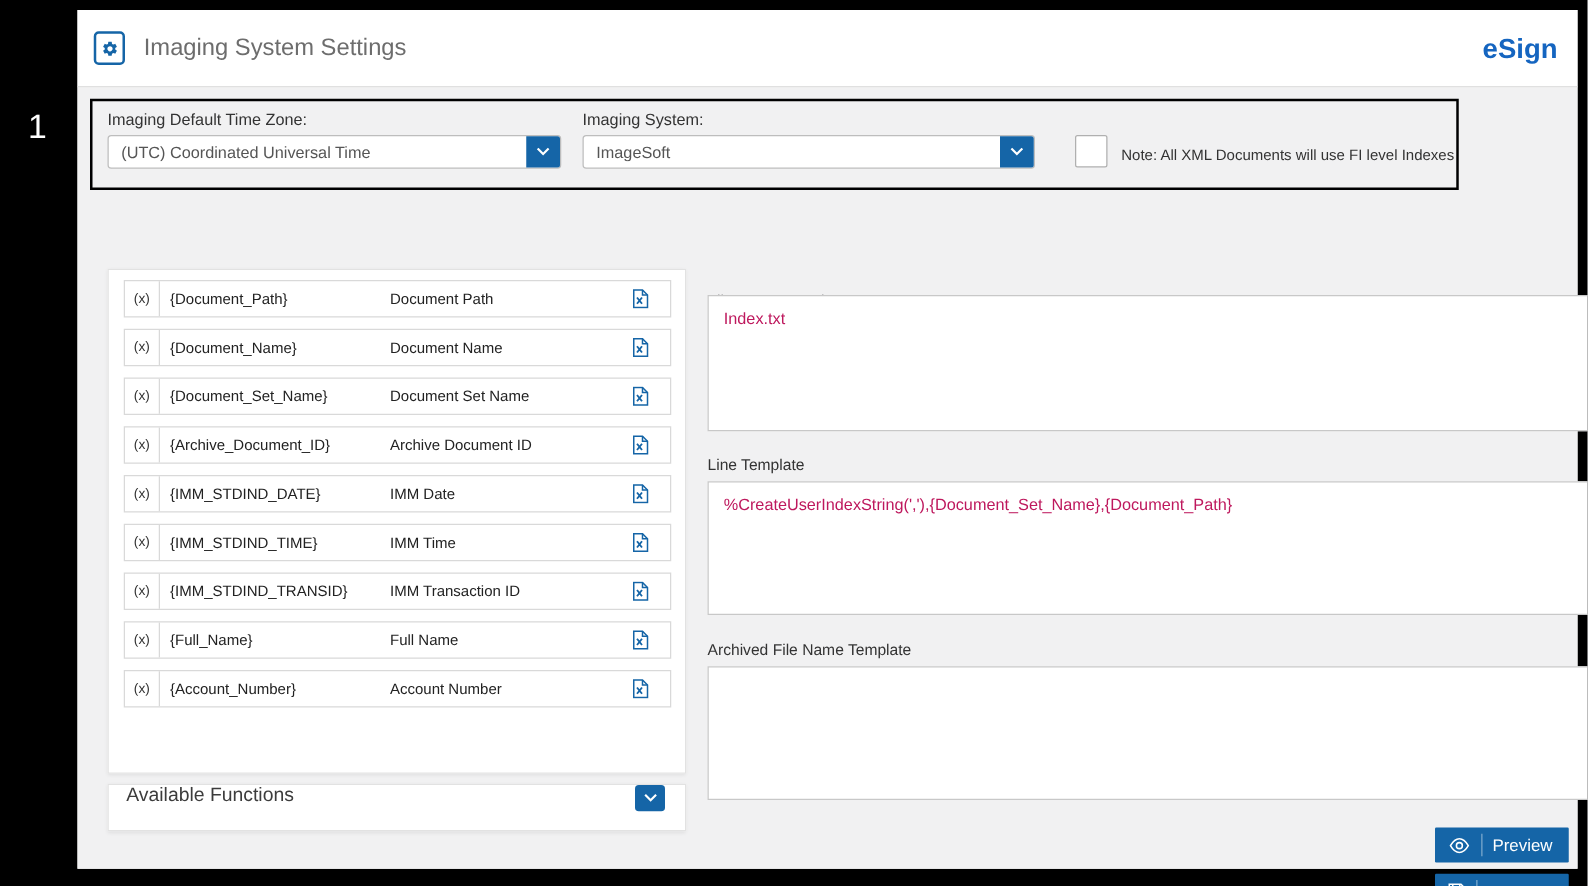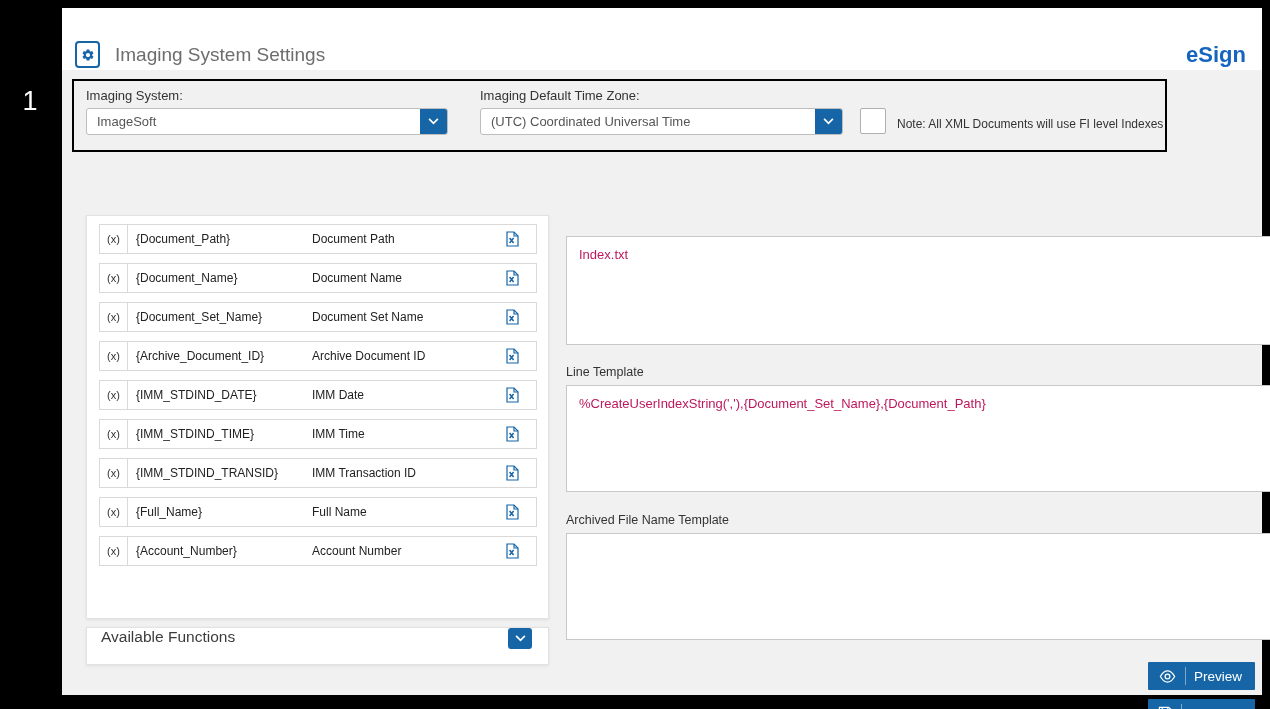--- a/index.html
+++ b/index.html
@@ -6,21 +6,21 @@
   * { box-sizing:border-box; }
   body {
     margin:0; width:1270px; height:709px; background:#000;
     position:relative; overflow:hidden;
     font-family:"Liberation Sans", sans-serif;
   }
   .content { position:absolute; left:62px; top:8px; width:1200px; height:687px; background:#fff; }
 
   
   .app-header { position:absolute; top:0; left:0; right:0; height:62px; background:#fff;
-    border-bottom:1px solid #d6d6d6; display:flex; align-items:center; padding:0 16px 0 13px;margin-top:16px; }
+    border-bottom:1px solid #d6d6d6; display:flex; align-items:center; padding:0 16px 0 13px; }
   .app-icon { width:25px; height:27px; border:2px solid var(--accent); border-radius:4px;
     display:flex; align-items:center; justify-content:center; margin-right:15px; }
   .page-title { font-size:19px; color:#6d6d6d; font-weight:400; flex:1; margin:0; }
   .brand { font-size:22px; color:var(--brand); font-weight:600; }
 
   
   .main { position:absolute; top:62px; left:0; right:0; bottom:0; background:#f1f1f2; }
 
   
   .settings-band { position:absolute; left:10px; top:9px; width:1095px; height:73px;
@@ -93,35 +93,35 @@
           <path fill="#1565a7" d="M19.14,12.94c0.04-0.3,0.06-0.61,0.06-0.94c0-0.32-0.02-0.64-0.07-0.94l2.03-1.58c0.18-0.14,0.23-0.41,0.12-0.61l-1.92-3.32c-0.12-0.22-0.37-0.29-0.59-0.22l-2.39,0.96c-0.5-0.38-1.03-0.7-1.62-0.94L14.4,2.81c-0.04-0.24-0.24-0.41-0.48-0.41h-3.84c-0.24,0-0.43,0.17-0.47,0.41L9.25,5.35C8.66,5.59,8.12,5.92,7.63,6.29L5.24,5.33c-0.22-0.08-0.47,0-0.59,0.22L2.74,8.87C2.62,9.08,2.66,9.34,2.86,9.48l2.03,1.58C4.84,11.36,4.8,11.69,4.8,12s0.02,0.64,0.07,0.94l-2.03,1.58c-0.18,0.14-0.23,0.41-0.12,0.61l1.92,3.32c0.12,0.22,0.37,0.29,0.59,0.22l2.39-0.96c0.5,0.38,1.03,0.7,1.62,0.94l0.36,2.54c0.05,0.24,0.24,0.41,0.48,0.41h3.84c0.24,0,0.44-0.17,0.47-0.41l0.36-2.54c0.59-0.24,1.13-0.56,1.62-0.94l2.39,0.96c0.22,0.08,0.47,0,0.59-0.22l1.92-3.32c0.12-0.22,0.07-0.47-0.12-0.61L19.14,12.94z M12,15.6c-1.98,0-3.6-1.62-3.6-3.6s1.62-3.6,3.6-3.6s3.6,1.62,3.6,3.6S13.98,15.6,12,15.6z"></path>
         </svg>
     </div>
     <h1 class="page-title">Imaging System Settings</h1>
     <div class="brand">eSign</div>
   </div>
 
   <div class="main">
 
     <div class="settings-band">
+      <div class="field f2">
+        <label>Imaging Default Time Zone:</label>
+        <div class="select">
+          <span class="sel-text">(UTC) Coordinated Universal Time</span>
+          <span class="dd-btn">
+            <svg width="11" height="7" viewBox="0 0 12 8">
+                <path d="M1 1l5 5 5-5" stroke="#fff" stroke-width="2" fill="none"></path>
+              </svg>
+          </span>
+        </div>
+      </div>
       <div class="field f1">
         <label>Imaging System:</label>
         <div class="select">
           <span class="sel-text">ImageSoft</span>
-          <span class="dd-btn">
-            <svg width="11" height="7" viewBox="0 0 12 8">
-                <path d="M1 1l5 5 5-5" stroke="#fff" stroke-width="2" fill="none"></path>
-              </svg>
-          </span>
-        </div>
-      </div>
-      <div class="field f2">
-        <label>Imaging Default Time Zone:</label>
-        <div class="select">
-          <span class="sel-text">(UTC) Coordinated Universal Time</span>
           <span class="dd-btn">
             <svg width="11" height="7" viewBox="0 0 12 8">
                 <path d="M1 1l5 5 5-5" stroke="#fff" stroke-width="2" fill="none"></path>
               </svg>
           </span>
         </div>
       </div>
       <div class="cbx-group">
         <div class="checkbox"></div>
         <div>

